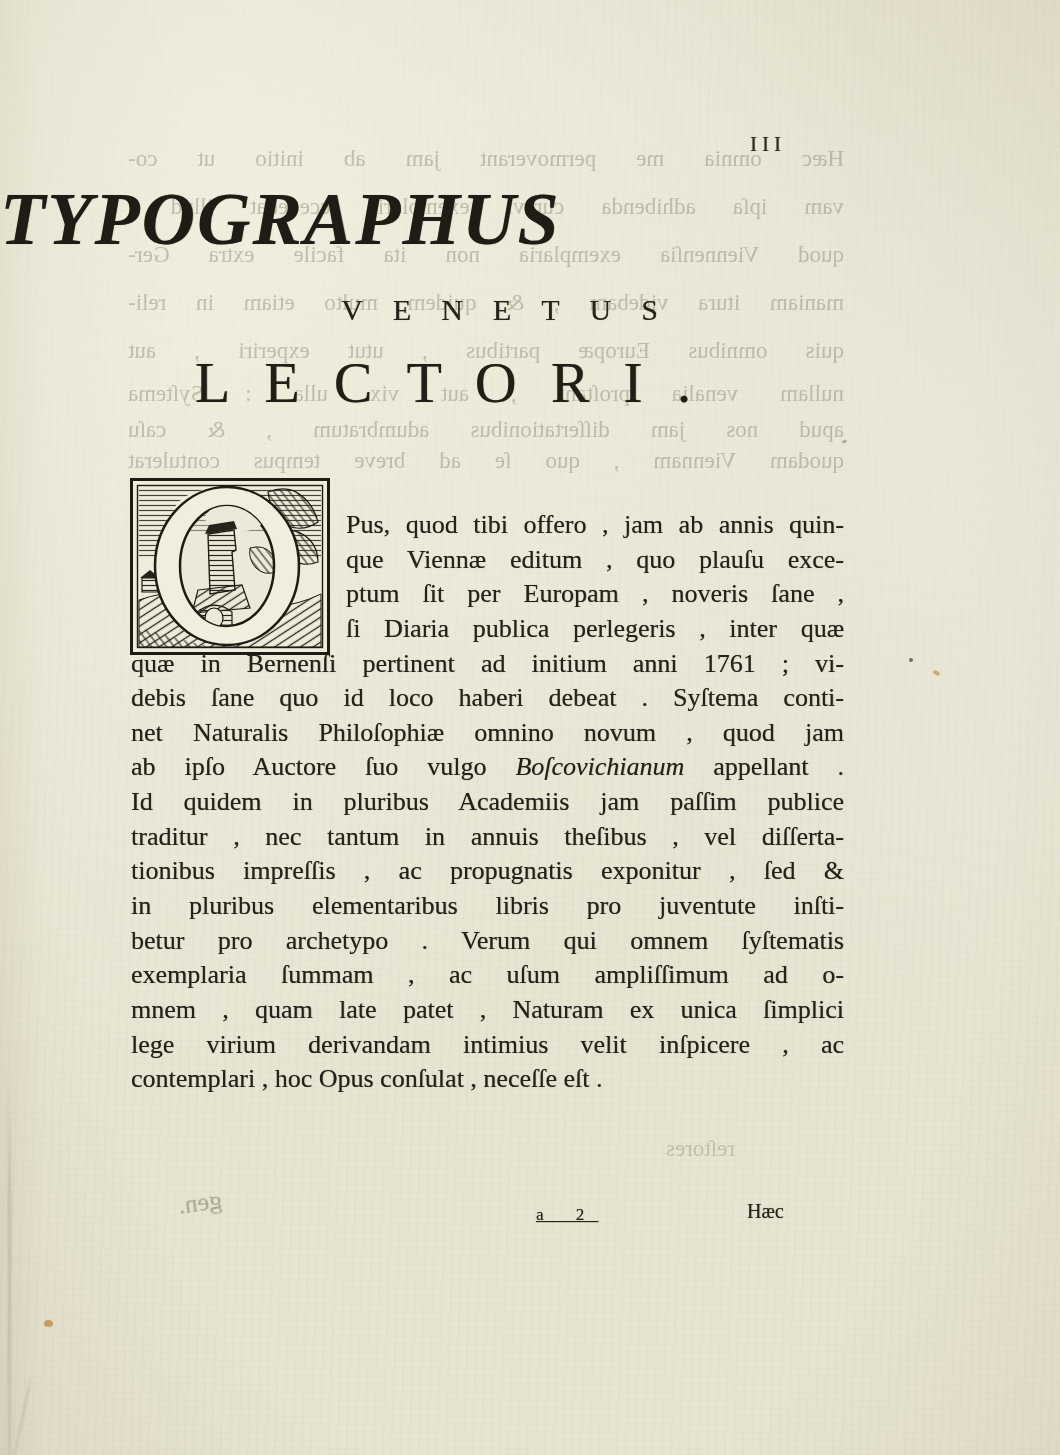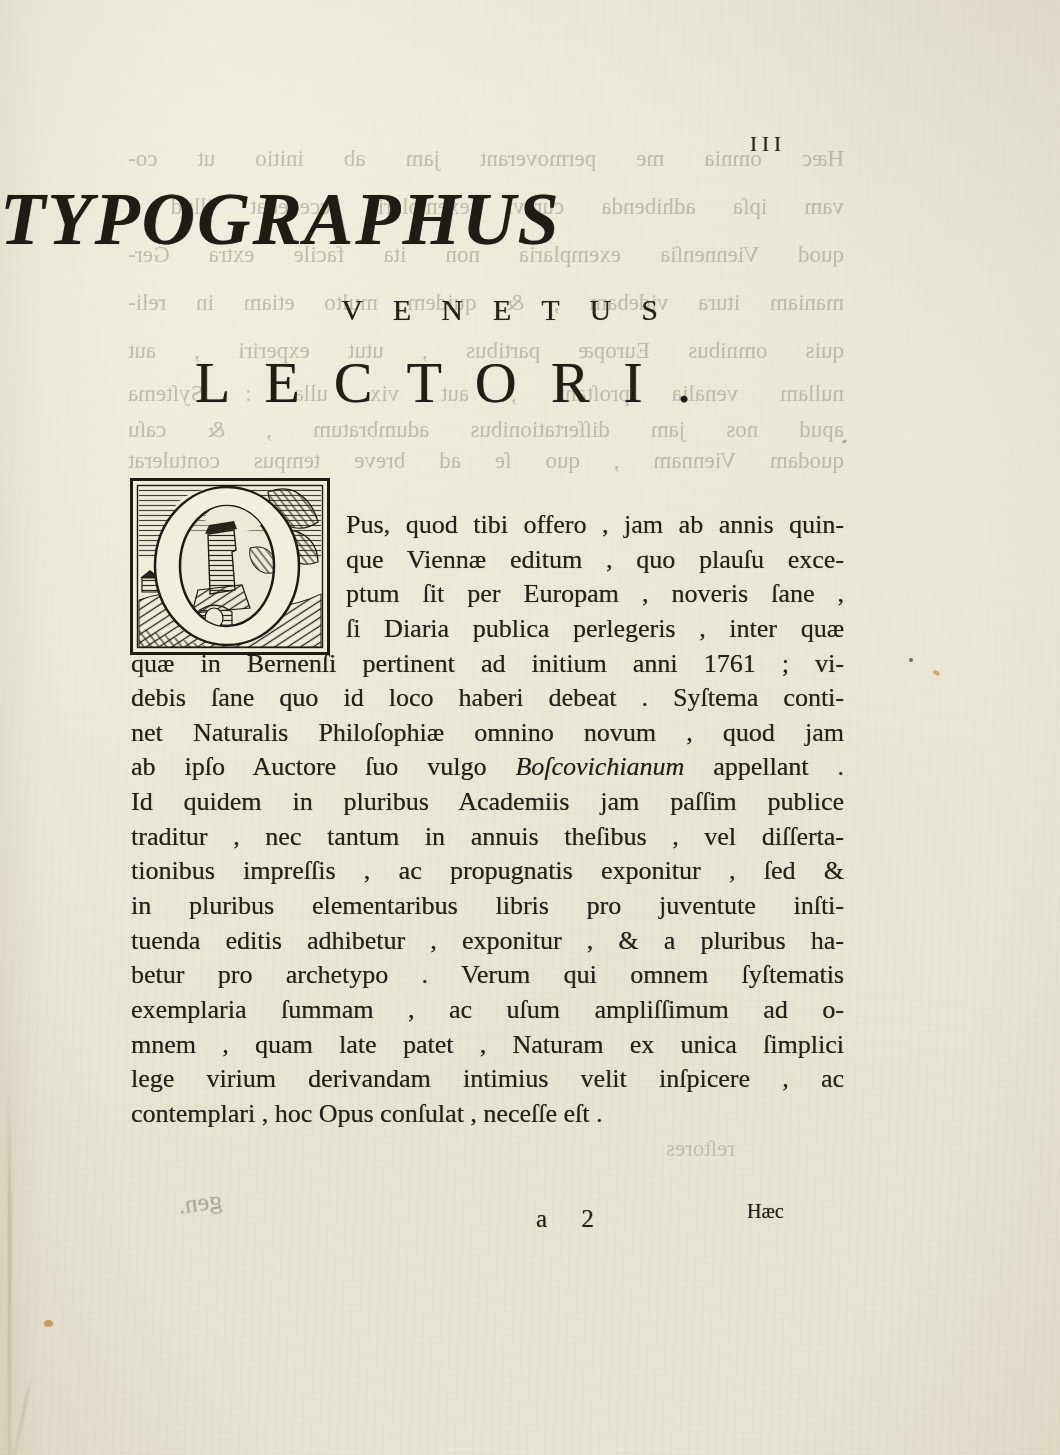--- a/index.html
+++ b/index.html
@@ -23,21 +23,21 @@
   .subtitle{ position:absolute; left:0; top:262px; width:965px; text-align:center;
           font-size:30px; letter-spacing:30px; color:#26231b; white-space:nowrap;padding-left:32px; }
   .lectori{ position:absolute; left:0; top:318px; width:920px; text-align:center;
           font-size:58px; letter-spacing:34px; color:#211e16; white-space:nowrap; }
   .bodytext{ position:absolute; left:131px; top:477px; width:713px; font-size:26px; line-height:34.65px; }
   .bline{ text-align:justify; text-align-last:justify; height:34.65px; white-space:normal; }
   .bline.ind{ margin-left:215px; }
   .bline.nojust{ text-align-last:left; }
   .it{ font-style:italic; }
   .woodcut{ position:absolute; left:130px; top:478px; width:200px; height:177px; }
-  .sig{ position:absolute; left:536px; top:1174px; font-size:25px; letter-spacing:14px; }
+  .sig{ position:absolute; left:536px; top:1174px; font-size:17px; letter-spacing:14px;text-decoration:underline; }
   .catch{ position:absolute; left:747px; top:1169px; font-size:20px; }
   
   .ghost{ position:absolute; left:128px; width:716px; transform:scaleX(-1);
           color:rgba(122,126,105,0.42); font-size:23px; text-align:justify; text-align-last:justify;
           filter:blur(0.55px); white-space:nowrap; overflow:hidden; }
   .ghost.small{ width:auto; text-align-last:left; }
   .speck{ position:absolute; border-radius:50%; }
   .crease{ position:absolute; background:linear-gradient(180deg, rgba(98,92,68,0.0), rgba(98,92,68,0.22) 30%, rgba(98,92,68,0.14)); filter:blur(1.2px); }
 </style>
 </head>
@@ -111,21 +111,20 @@
     <div class="bline ind">ptum ſit per Europam , noveris ſane ,</div>
     <div class="bline ind">ſi Diaria publica perlegeris , inter quæ</div>
     <div class="bline">quæ in Bernenſi pertinent ad initium anni 1761 ; vi-</div>
     <div class="bline">debis ſane quo id loco haberi debeat . Syſtema conti-</div>
     <div class="bline">net Naturalis Philoſophiæ omnino novum , quod jam</div>
     <div class="bline"><span>ab ipſo Auctore ſuo vulgo </span><span class="it">Boſcovichianum</span><span> appellant .</span></div>
     <div class="bline">Id quidem in pluribus Academiis jam paſſim publice</div>
     <div class="bline">traditur , nec tantum in annuis theſibus , vel diſſerta-</div>
     <div class="bline">tionibus impreſſis , ac propugnatis exponitur , ſed &amp;</div>
     <div class="bline">in pluribus elementaribus libris pro juventute inſti-</div>
-    <div class="bline">tuenda editis adhibetur , exponitur , &amp; a pluribus ha-</div>
     <div class="bline">betur pro archetypo . Verum qui omnem ſyſtematis</div>
     <div class="bline">exemplaria ſummam , ac uſum ampliſſimum ad o-</div>
     <div class="bline">mnem , quam late patet , Naturam ex unica ſimplici</div>
     <div class="bline">lege virium derivandam intimius velit inſpicere , ac</div>
     <div class="bline nojust">contemplari , hoc Opus conſulat , neceſſe eſt .</div>
   </div>
 
   <div class="sig ink">a 2</div>
   <div class="catch ink">Hæc</div>
 

